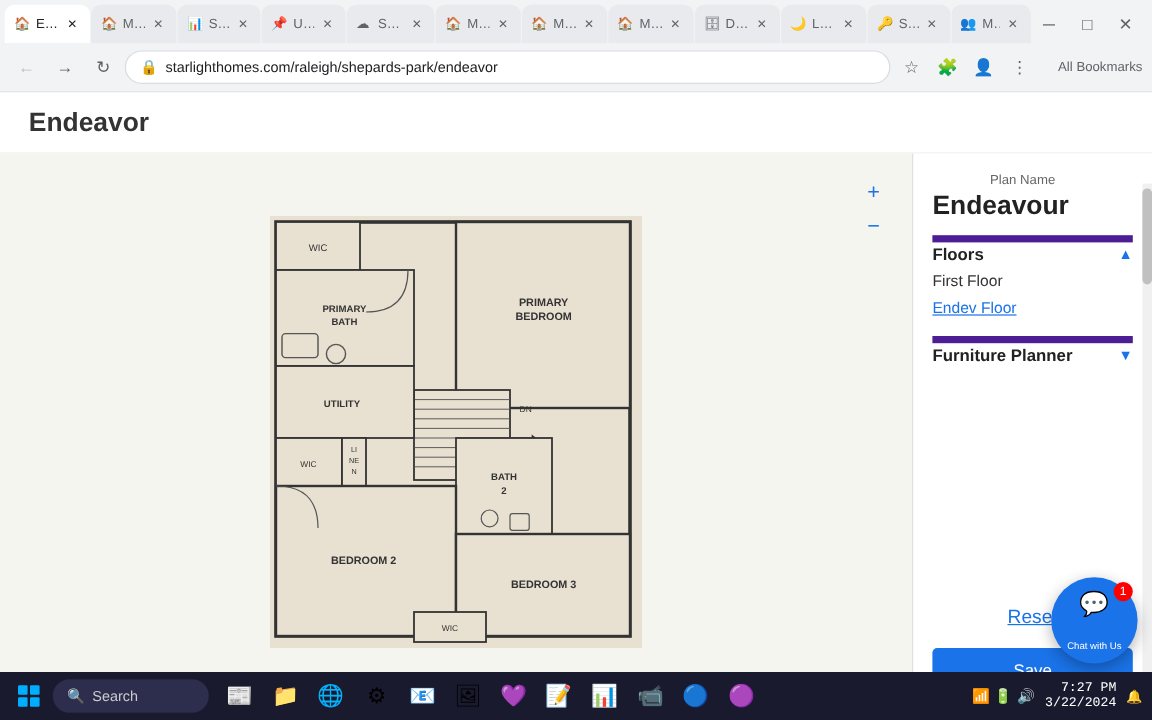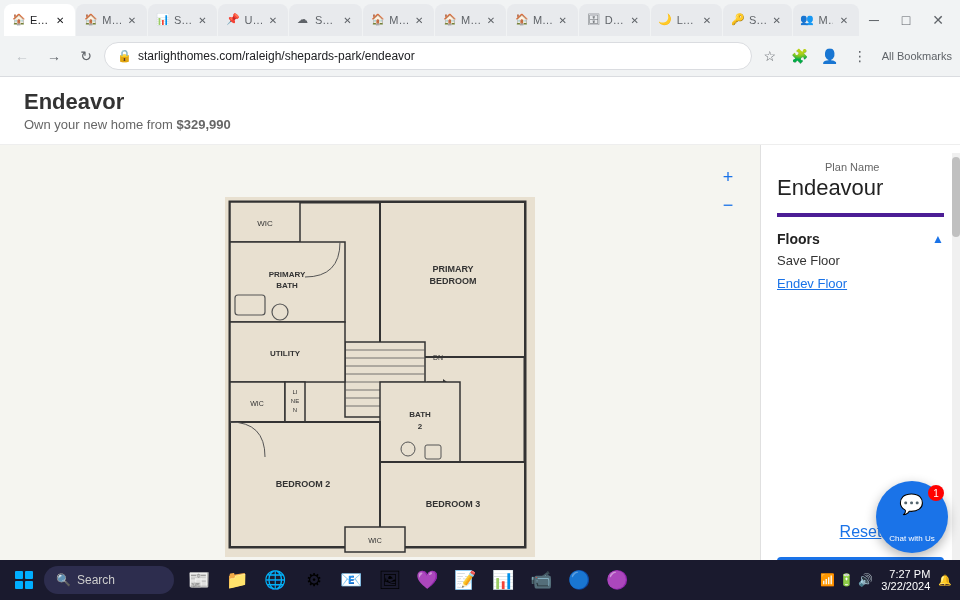--- a/index.html
+++ b/index.html
@@ -235,28 +235,28 @@
     }
 
     .plan-name-label {
       font-size: 11px;
       color: #666;
       padding-left: 48px;
     }
 
     .plan-name-value {
       font-size: 22px;
-      font-weight: 400;
+      font-weight: 700;
       color: #222;
       margin-top: 2px;
     }
 
     .section {
-      border-top: 4px solid #4c1d95;
-      padding-top: 12px;
+      border-top: 6px solid #4c1d95;
+      padding-top: 0;
     }
 
     .section-header {
       display: flex;
       align-items: center;
       justify-content: space-between;
       cursor: pointer;
       padding: 2px 0;
     }
 
@@ -532,33 +532,29 @@
     <div class="address-bar">
       <span style="color:#5f6368;font-size:12px;">🔒</span>
       <span class="address-text">starlighthomes.com/raleigh/shepards-park/endeavor</span>
     </div>
     <div class="nav-actions">
       <button class="nav-btn">☆</button>
       <button class="nav-btn">🧩</button>
       <button class="nav-btn">👤</button>
       <button class="nav-btn">⋮</button>
     </div>
-    <div style="font-size:11px;color:#5f6368;margin-left:4px;cursor:pointer;">All Bookmarks</div>
+    <div style="font-size:11px;color:#5f6368;margin-left:14px;cursor:pointer;">All Bookmarks</div>
   </div>
 </div>
 
 <div class="page">
 
   <div class="page-header">
     <div class="header-left">
       <div class="title">Endeavor</div>
-      <div class="subtitle">
-        <span>Own your new home from</span>
-        <strong>$329,990</strong>
-      </div>
     </div>
   </div>
 
   <div class="page-body">
 
     <div class="floor-plan-panel">
 
       <div class="zoom-controls">
         <button class="zoom-btn">+</button>
         <button class="zoom-btn">−</button>
@@ -639,24 +635,30 @@
       <div>
         <div class="plan-name-label">Plan Name</div>
         <div class="plan-name-value">Endeavour</div>
       </div>
 
       <div class="section">
         <div class="section-header">
           <span class="section-title">Floors</span>
           <span class="chevron">▲</span>
         </div>
-        <div class="floor-item">Save Floor</div>
+        <div class="floor-item">First Floor</div>
         <div class="floor-item active">Endev Floor</div>
       </div>
 
+      <div class="section">
+        <div class="section-header">
+          <span class="section-title">Furniture Planner</span>
+          <span class="chevron">▼</span>
+        </div>
+      </div>
 
       <div class="spacer"></div>
 
       <div class="reset-link">Reset</div>
       <button class="save-btn">Save</button>
     </div>
 
     <div class="scrollbar-right">
       <div class="scrollbar-thumb"></div>
     </div>
@@ -698,19 +700,19 @@
     <div class="taskbar-app">🔵</div>
     <div class="taskbar-app">🟣</div>
   </div>
 
   <div class="taskbar-right">
     <div class="system-icons">
       <span>📶</span>
       <span>🔋</span>
       <span>🔊</span>
     </div>
-    <div style="text-align:right;">
+    <div style="text-align:right;font-family:Liberation Mono, monospace;">
       <div>7:27 PM</div>
       <div>3/22/2024</div>
     </div>
     <span>🔔</span>
   </div>
 </div>
 
 </body></html>

